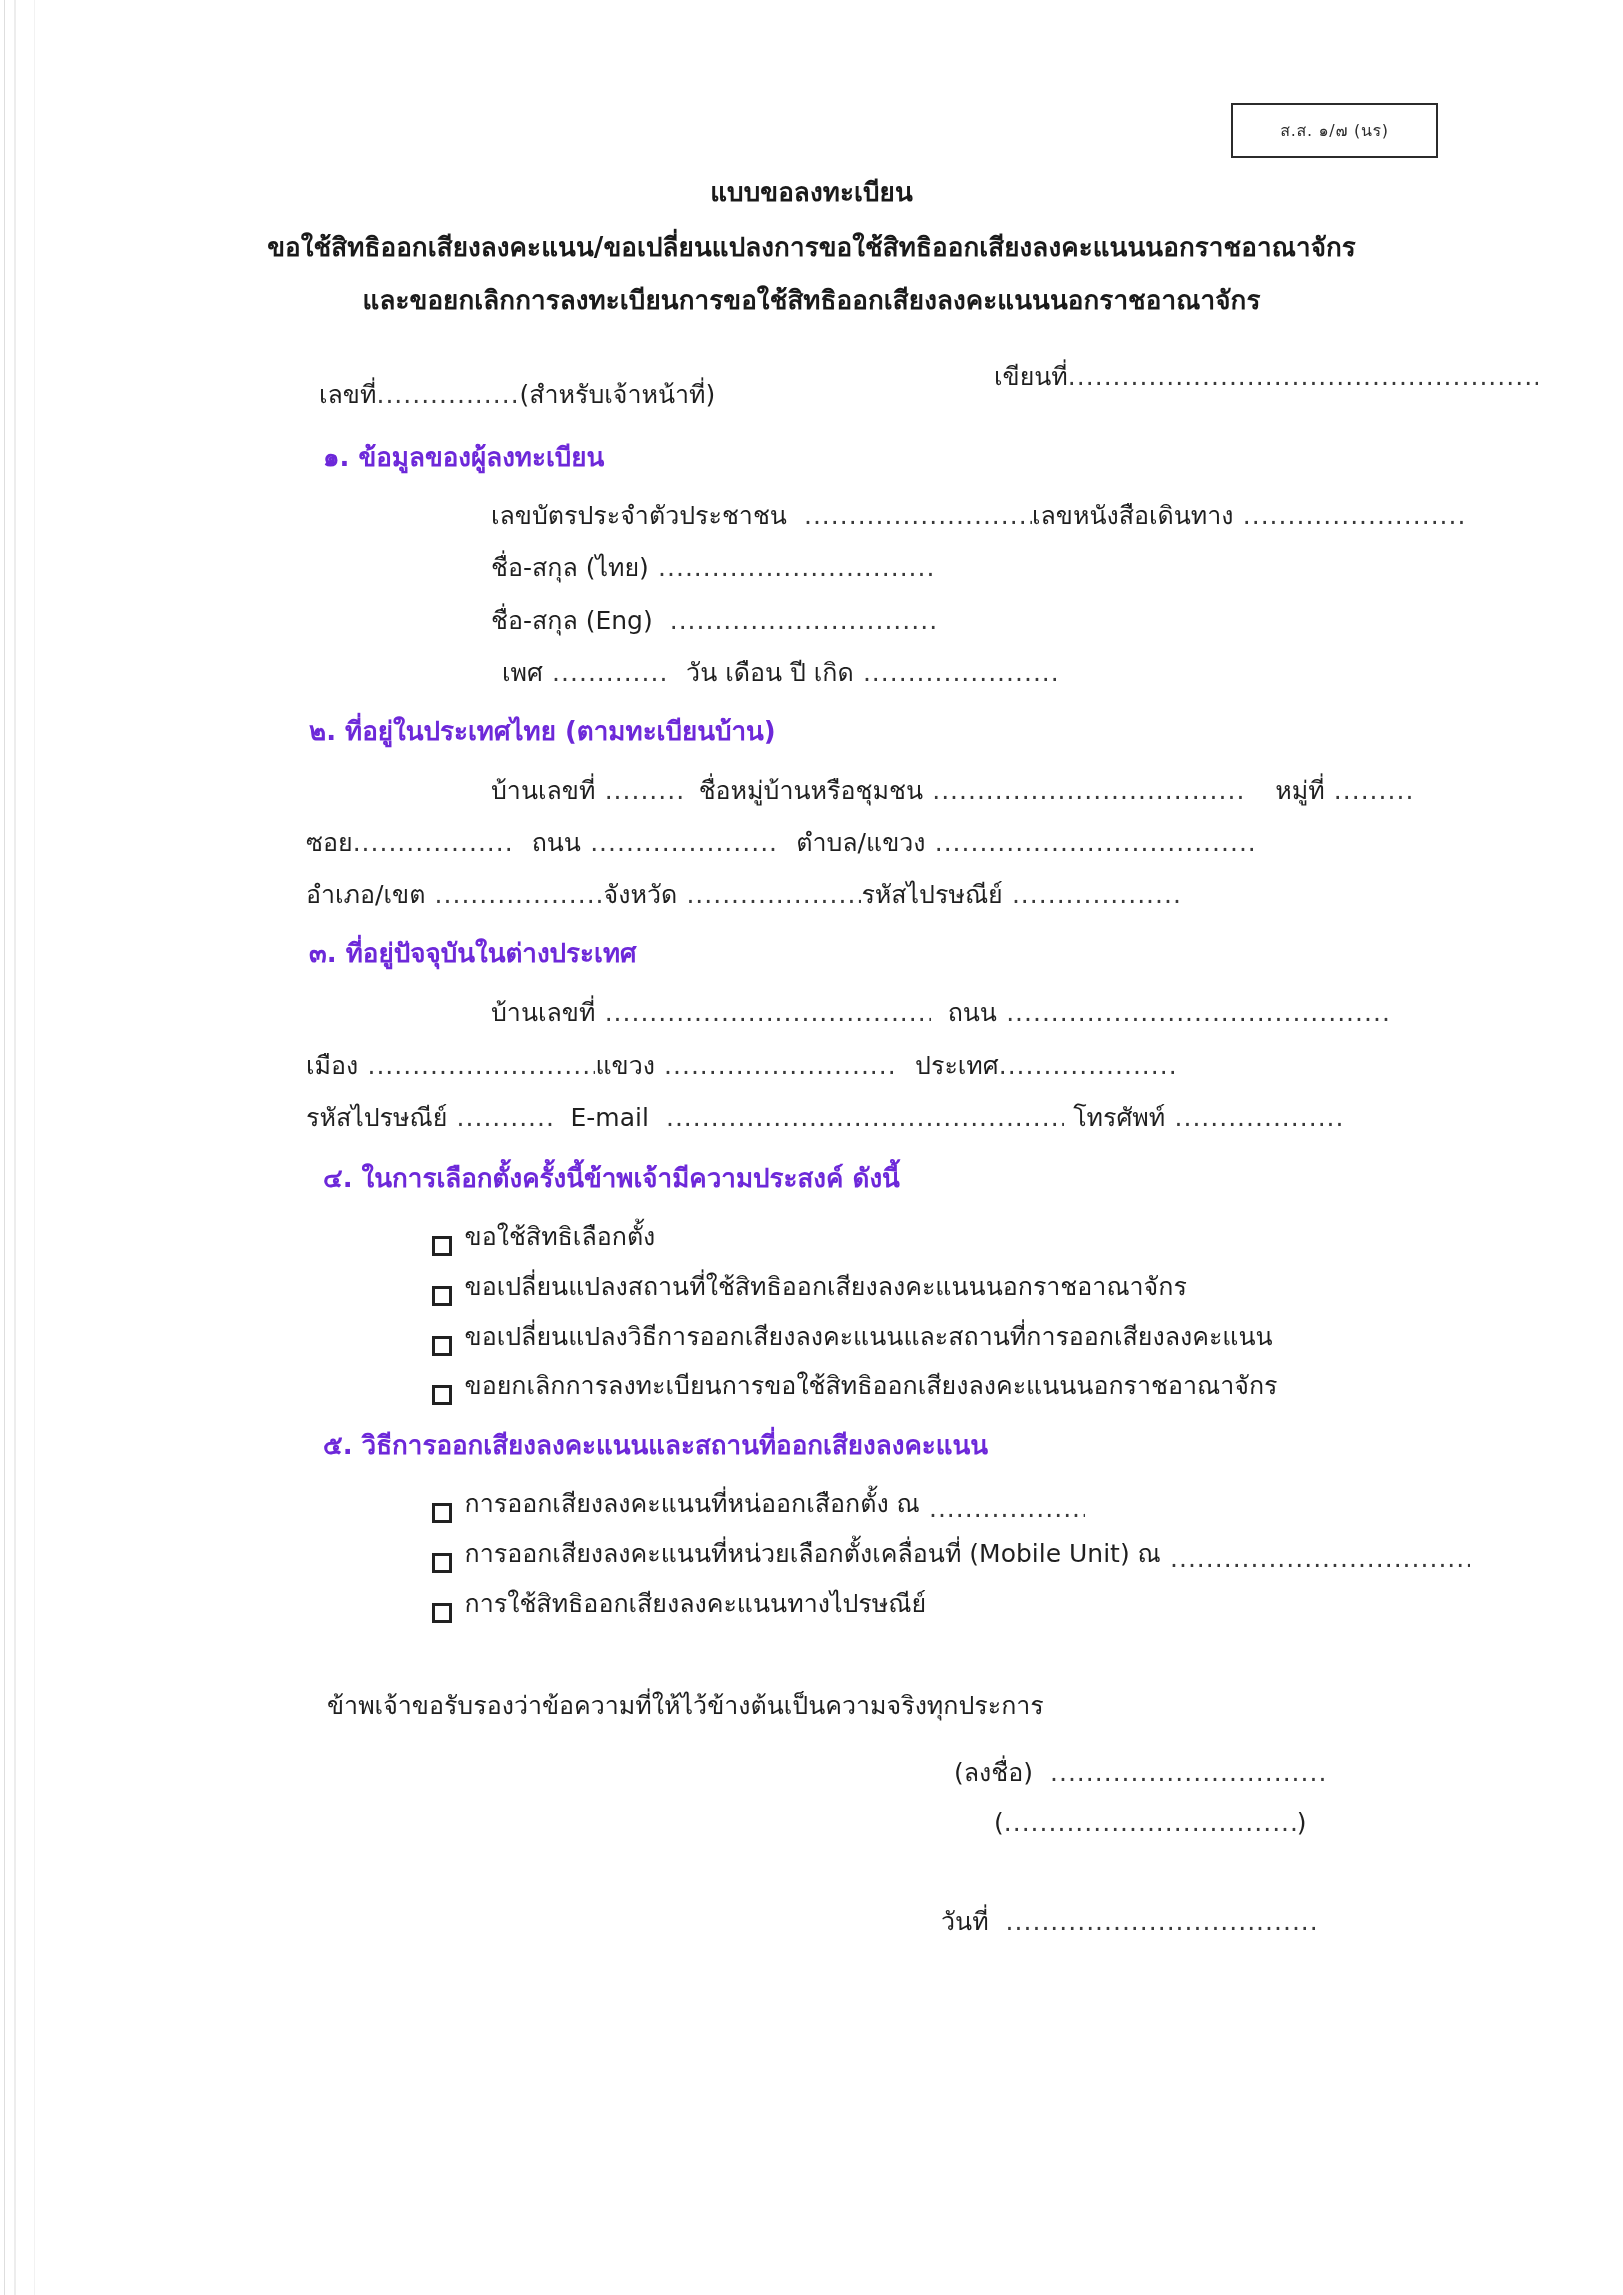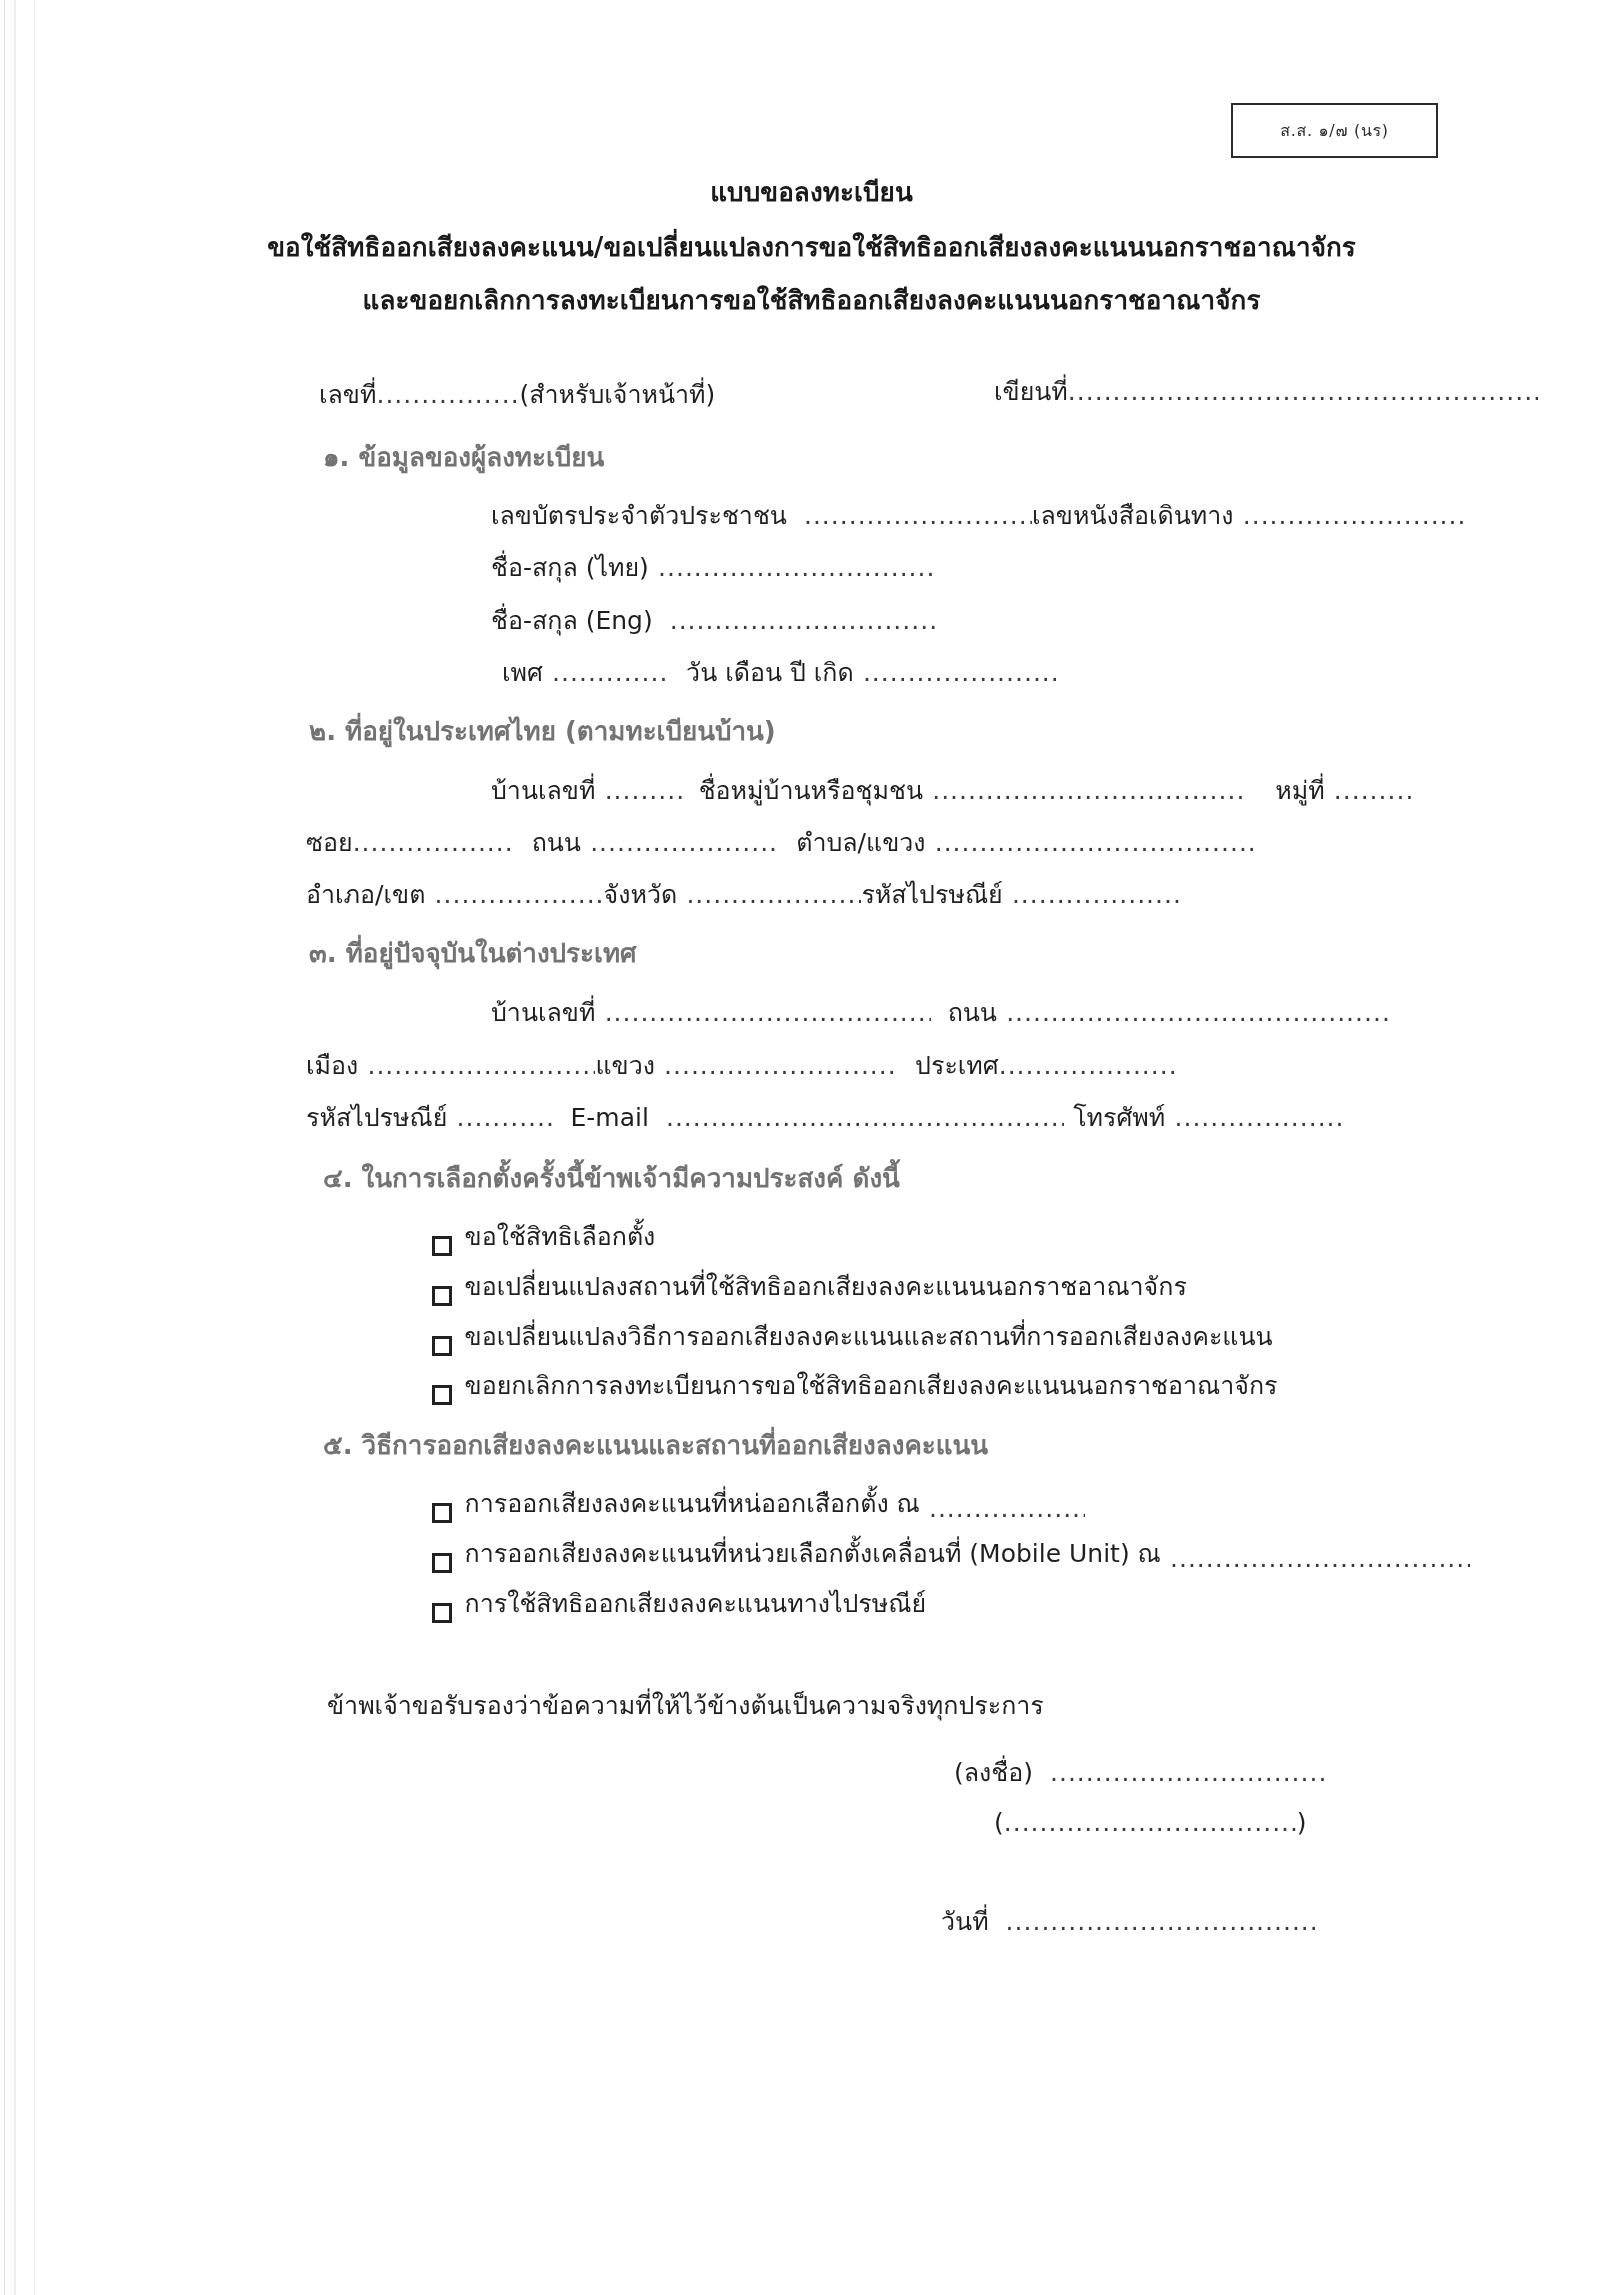--- a/index.html
+++ b/index.html
@@ -96,21 +96,21 @@
 
   .gap-s { display: inline-block; width: 9.2px; }
   .gap-m { display: inline-block; width: 17px; }
   .gap-l { display: inline-block; width: 30px; }
 
   
   .section-head {
     position: absolute;
     font-size: 26px;
     font-weight: bold;
-    color: #737373;
+    color: #6d28d9;
     white-space: nowrap;
   }
 
   
   .check-row {
     position: absolute;
     display: flex;
     align-items: flex-end;
     font-size: 25px;
     white-space: nowrap;
@@ -154,21 +154,21 @@
     <div class="title-line title-2">ขอใช้สิทธิออกเสียงลงคะแนน/ขอเปลี่ยนแปลงการขอใช้สิทธิออกเสียงลงคะแนนนอกราชอาณาจักร</div>
     <div class="title-line title-3">และขอยกเลิกการลงทะเบียนการขอใช้สิทธิออกเสียงลงคะแนนนอกราชอาณาจักร</div>
   </div>
 
   <div class="row" style="left:319px; top:374px;">
     <span class="lbl">เลขที่</span>
     <span class="dots" style="width:143px;"></span>
     <span class="lbl">(สำหรับเจ้าหน้าที่)</span>
   </div>
 
-  <div class="row" style="left:994px; top:371px;">
+  <div class="row" style="left:994px; top:356px;">
     <span class="lbl">เขียนที่</span>
     <span class="dots" style="width:470px;"></span>
   </div>
 
   <div class="section-head" style="left:323px; top:436px;">๑. ข้อมูลของผู้ลงทะเบียน</div>
 
   <div class="row" style="left:491px; top:495px;align-items:center;">
     <span class="lbl">เลขบัตรประจำตัวประชาชน</span>
     <span class="gap-m"></span>
     <span class="dots" style="width:228px;"></span>

